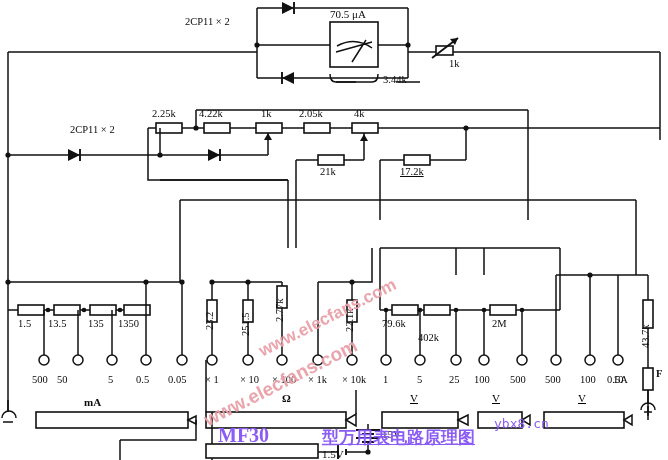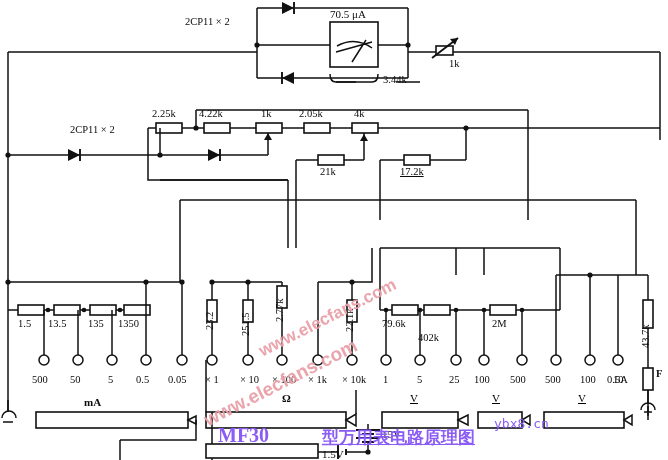--- a/index.html
+++ b/index.html
@@ -260,21 +260,21 @@
 <div class="lbl s10 rot" style="left:240px;top:336px;">251.5</div>
 <div class="lbl s10 rot" style="left:274px;top:322px;">2.77k</div>
 <div class="lbl s10 rot" style="left:344px;top:332px;">22.1k</div>
 
 <div class="lbl s10" style="left:382px;top:318px;">79.6k</div>
 <div class="lbl s10" style="left:418px;top:332px;">402k</div>
 <div class="lbl s10" style="left:492px;top:318px;">2M</div>
 <div class="lbl s10 rot" style="left:640px;top:348px;">43.7k</div>
 
 <div class="lbl s10" style="left:32px;top:374px;">500</div>
-<div class="lbl s10" style="left:70px;top:374px;">50</div>
+<div class="lbl s10" style="left:57px;top:374px;">50</div>
 <div class="lbl s10" style="left:108px;top:374px;">5</div>
 <div class="lbl s10" style="left:136px;top:374px;">0.5</div>
 <div class="lbl s10" style="left:168px;top:374px;">0.05</div>
 
 <div class="lbl s10" style="left:205px;top:374px;">× 1</div>
 <div class="lbl s10" style="left:240px;top:374px;">× 10</div>
 <div class="lbl s10" style="left:272px;top:374px;">× 100</div>
 <div class="lbl s10" style="left:308px;top:374px;">× 1k</div>
 <div class="lbl s10" style="left:342px;top:374px;">× 10k</div>
 

